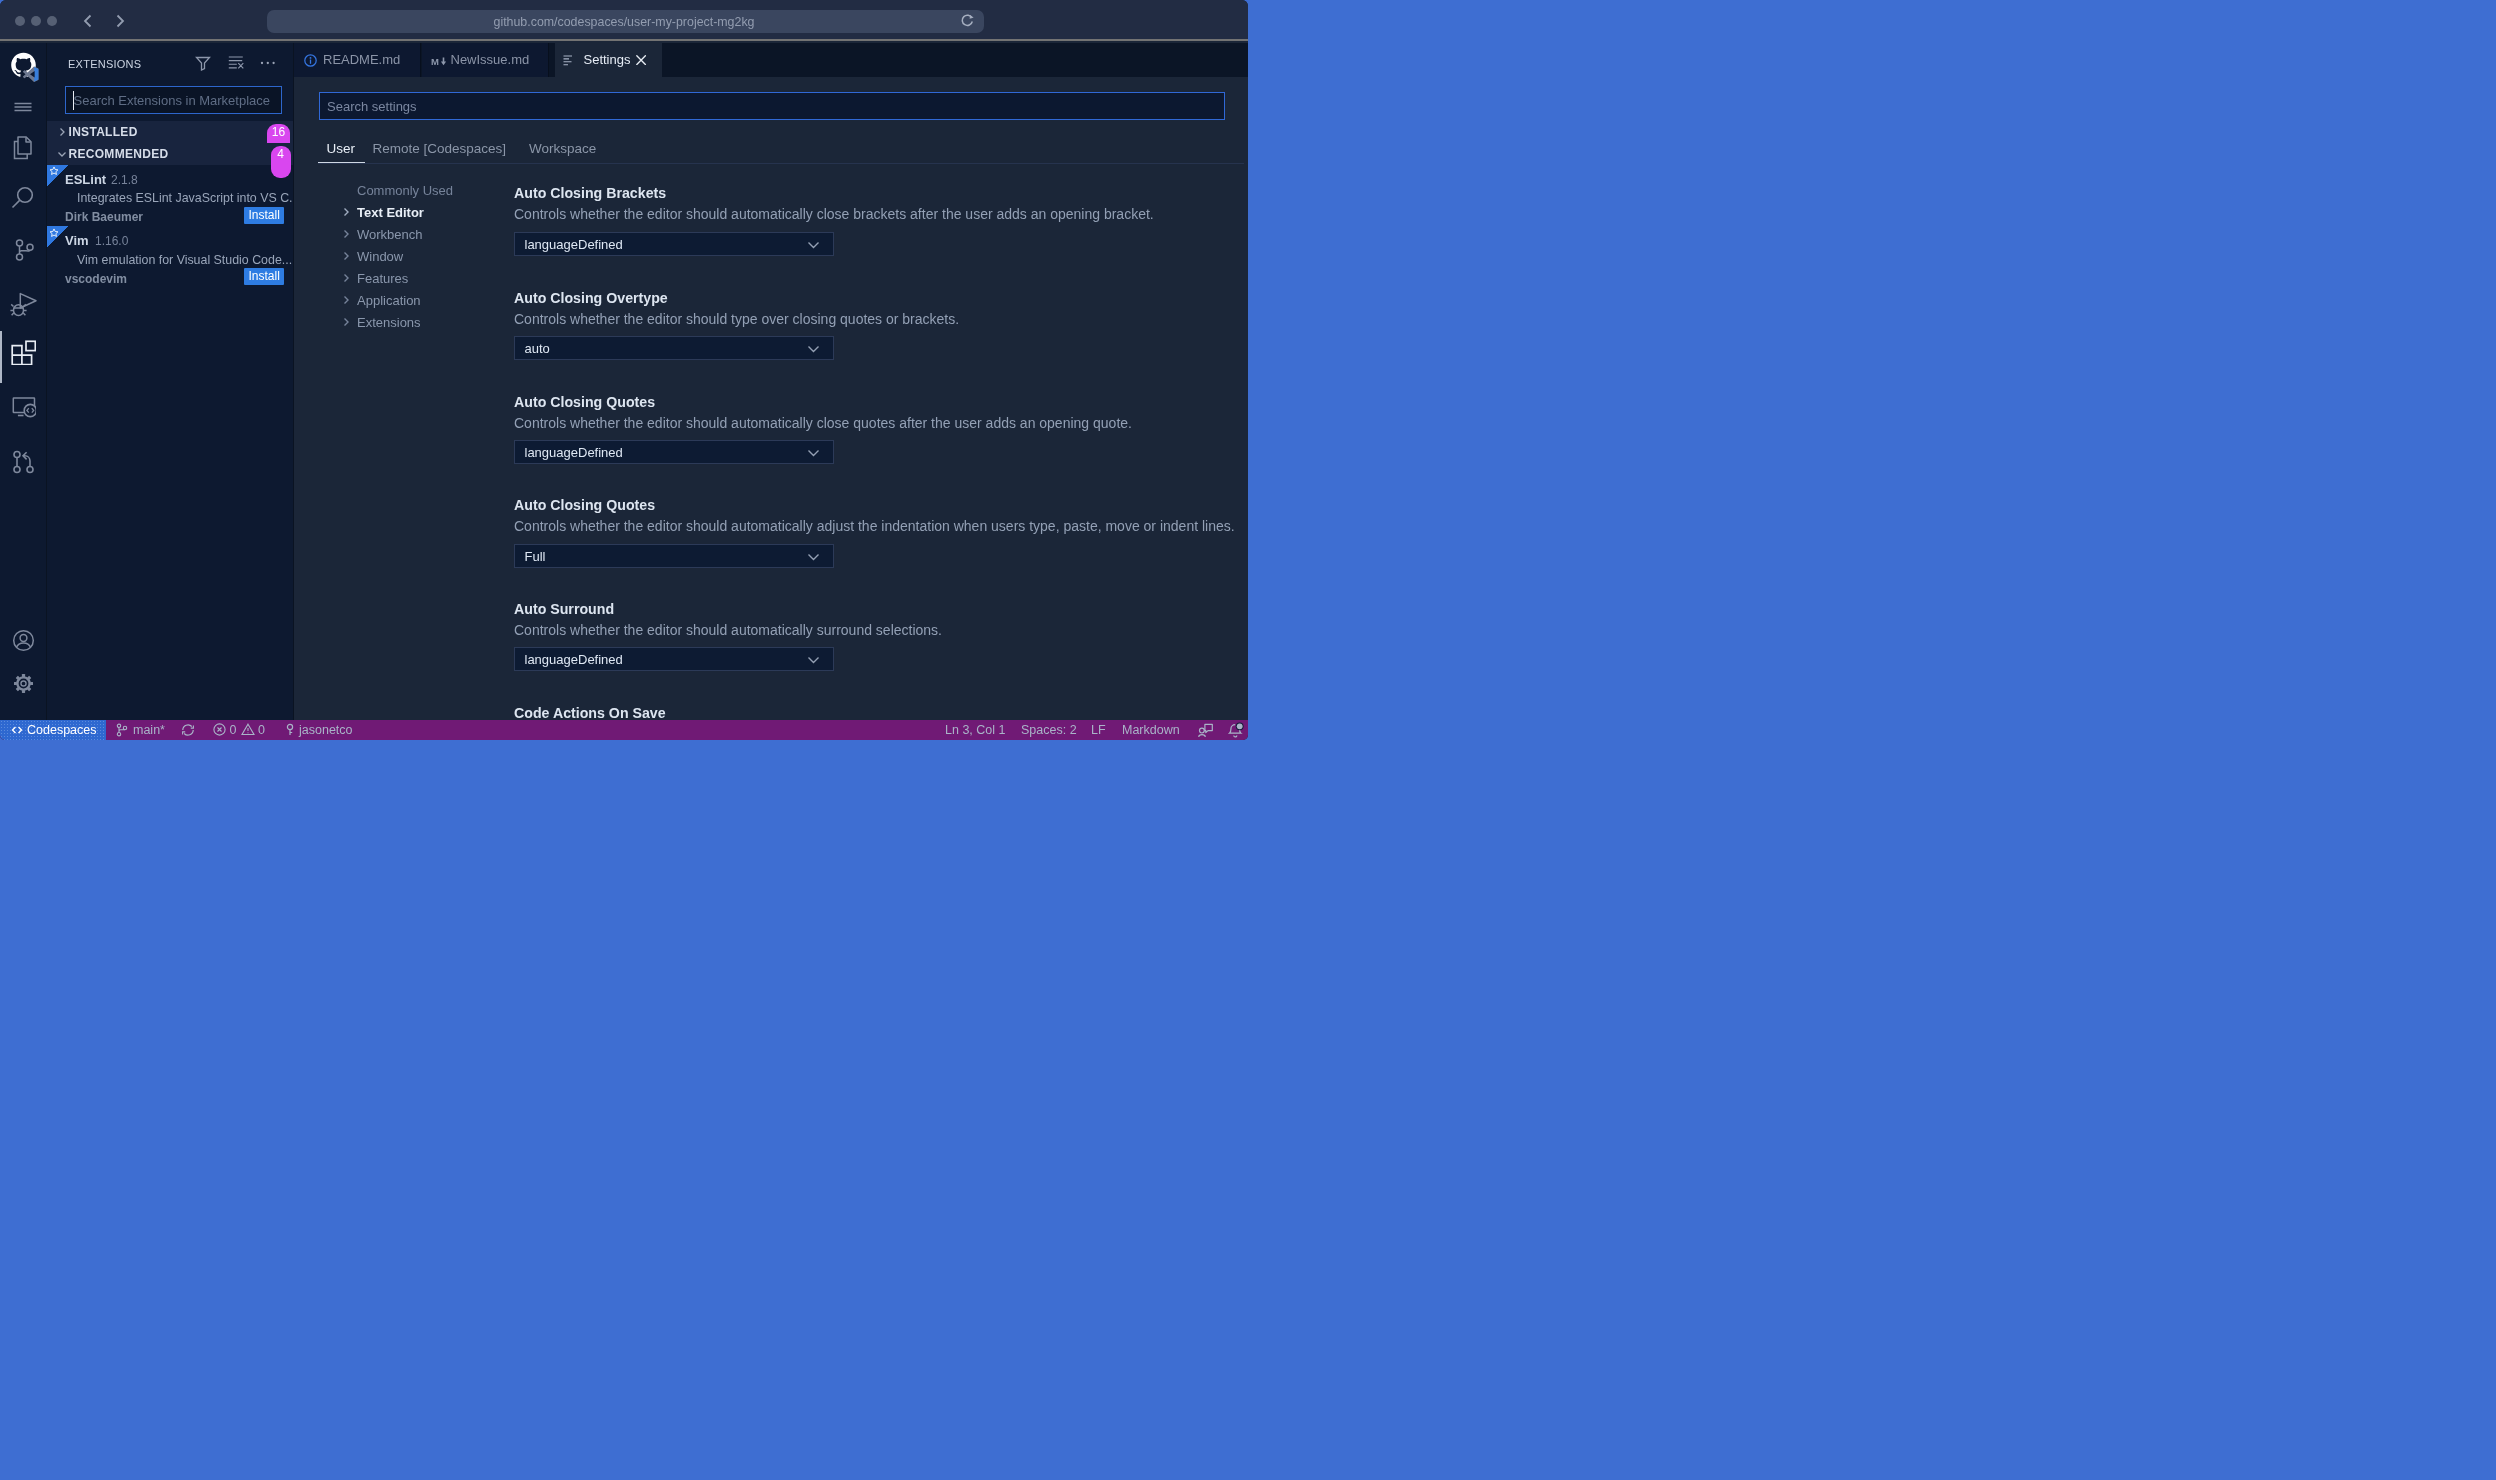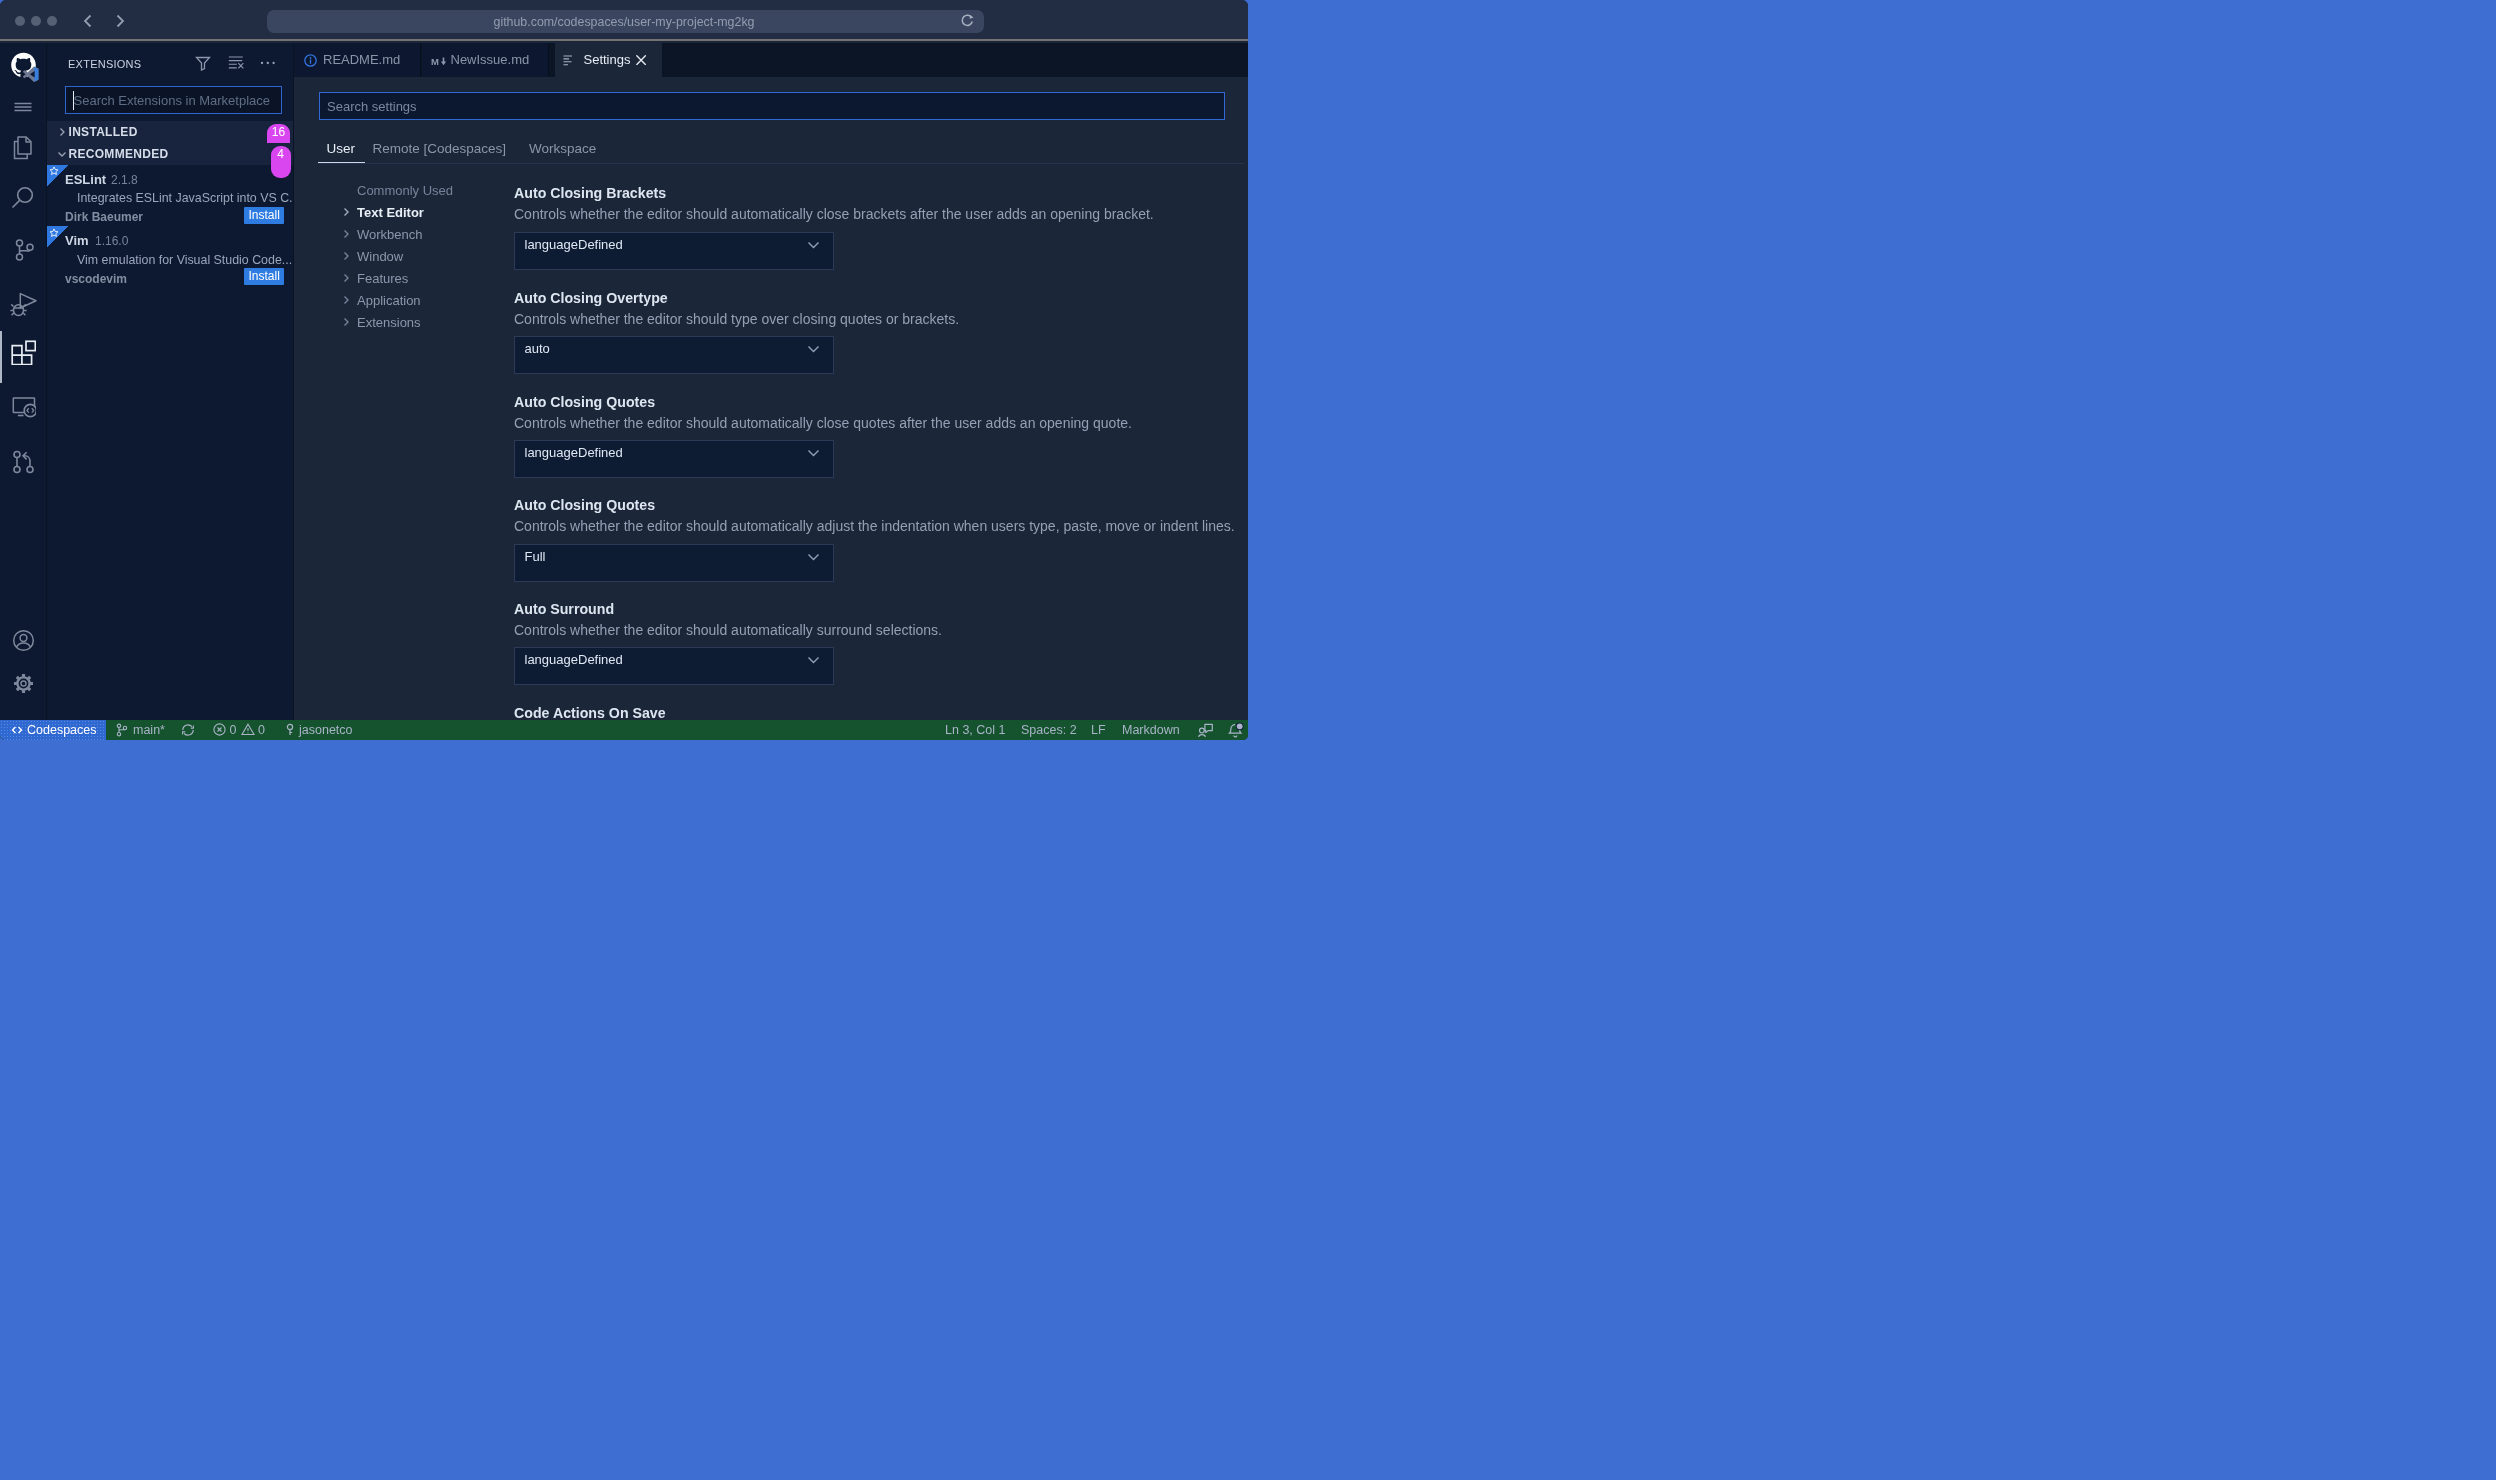--- a/index.html
+++ b/index.html
@@ -12,21 +12,21 @@
   .tl { position:absolute; top:16px; width:10px; height:10px; border-radius:50%; background:#566074; }
   .navarr { position:absolute; top:12px; width:18px; height:18px; color:#9aa3b5; }
   .urlbar { position:absolute; left:267px; top:9.5px; width:717px; height:23px; background:#3a465f; border-radius:7px; }
   .urltext { position:absolute; left:0; top:15px; width:1248px; text-align:center; font-size:12.4px; color:#939db0; }
   .reload { position:absolute; left:959px; top:12.5px; width:16px; height:16px; color:#a6afc0; }
 
   
   .activitybar { position:absolute; left:0; top:43px; width:46px; bottom:20.5px; background:#0d1930; }
   .sidebar { position:absolute; left:46px; top:43px; width:246.5px; bottom:20.5px; background:#0d1930; border-left:1px solid #0a1322; }
   .editor { position:absolute; left:293px; top:43px; width:955px; bottom:20.5px; background:#1b2638; border-left:1px solid #0a1322; }
-  .statusbar { position:absolute; left:0; bottom:0; width:1444px; height:20.5px; background:#14532d; }
+  .statusbar { position:absolute; left:0; bottom:0; width:1444px; height:20.5px; background:#701a75; }
 
   
   .abicon { position:absolute; left:0; width:46px; display:flex; justify-content:center; color:#7e889c; }
   .abicon svg { display:block; }
   .ab-active-bar { position:absolute; left:0; top:288px; width:2px; height:52px; background:#aeb7c6; }
 
   
   .sbtitle { position:absolute; left:21px; top:14.5px; font-size:11px; letter-spacing:0.25px; color:#ccd4e2; }
   .sbicons { position:absolute; top:53px; color:#8d97ab; }
   .sbsearch { position:absolute; left:17.5px; top:43px; width:217px; height:28px; background:#0a1426; border:1px solid #2d66cc; }
@@ -58,21 +58,21 @@
   .stabs { position:absolute; left:0; top:95px; width:952px; height:25px; font-size:13.5px; }
   .stabs .t { position:absolute; top:3px; }
   .stabs .sep { position:absolute; left:24px; right:2px; top:24.5px; height:1px; background:#26334e; }
   .stabs .uline { position:absolute; left:24px; top:23.5px; width:47px; height:2px; background:#cfd8e4; }
   .toc { position:absolute; font-size:13px; }
   .toc .row { position:absolute; left:0; white-space:nowrap; }
   .toc .chev { position:absolute; left:-17px; top:1px; }
   .setting { position:absolute; left:220px; width:736px; }
   .setting .stitle { font-size:14.2px; font-weight:bold; color:#dde5f0; position:absolute; left:0; }
   .setting .sdesc { font-size:14px; color:#93a0b5; position:absolute; left:0; white-space:nowrap; }
-  .dropdown { position:absolute; left:0; width:320px; height:38px; background:#0d1b33; border:1px solid #2c3a58; }
+  .dropdown { position:absolute; left:0; width:320px; height:24px; background:#0d1b33; border:1px solid #2c3a58; }
   .dropdown .val { position:absolute; left:9.5px; top:4px; font-size:13px; color:#dfe8f4; }
   .dropdown svg { position:absolute; right:13px; top:7px; color:#94a0b4; }
 
   
   .codespaces { position:absolute; left:0; top:0; width:106px; height:20.5px; background:#2e68d0;
     background-image:radial-gradient(rgba(210,230,255,0.28) 0.7px, transparent 0.8px); background-size:3px 3px; }
   .codespaces .lbl { position:absolute; left:27px; top:3px; font-size:12.5px; color:#fff; }
   .sitem { position:absolute; top:3px; font-size:12.5px; color:#a9b4c8; }
   .sicon { position:absolute; color:#a9b4c8; }
 </style>

